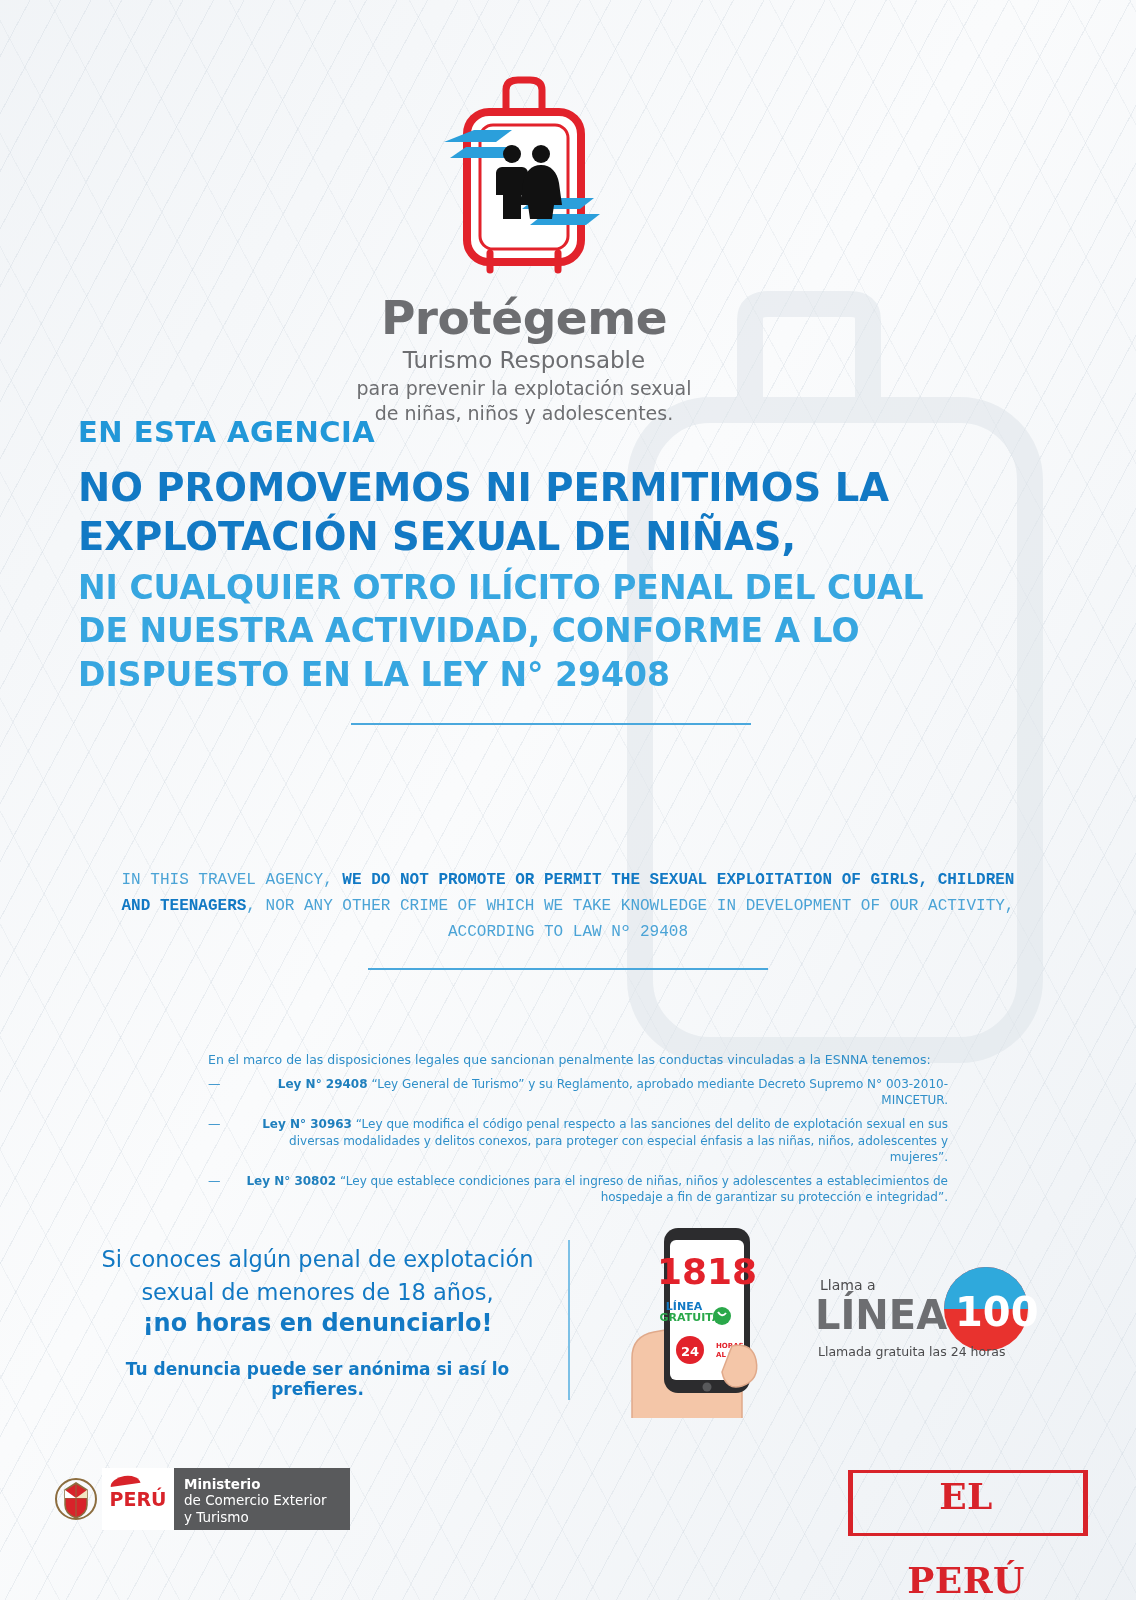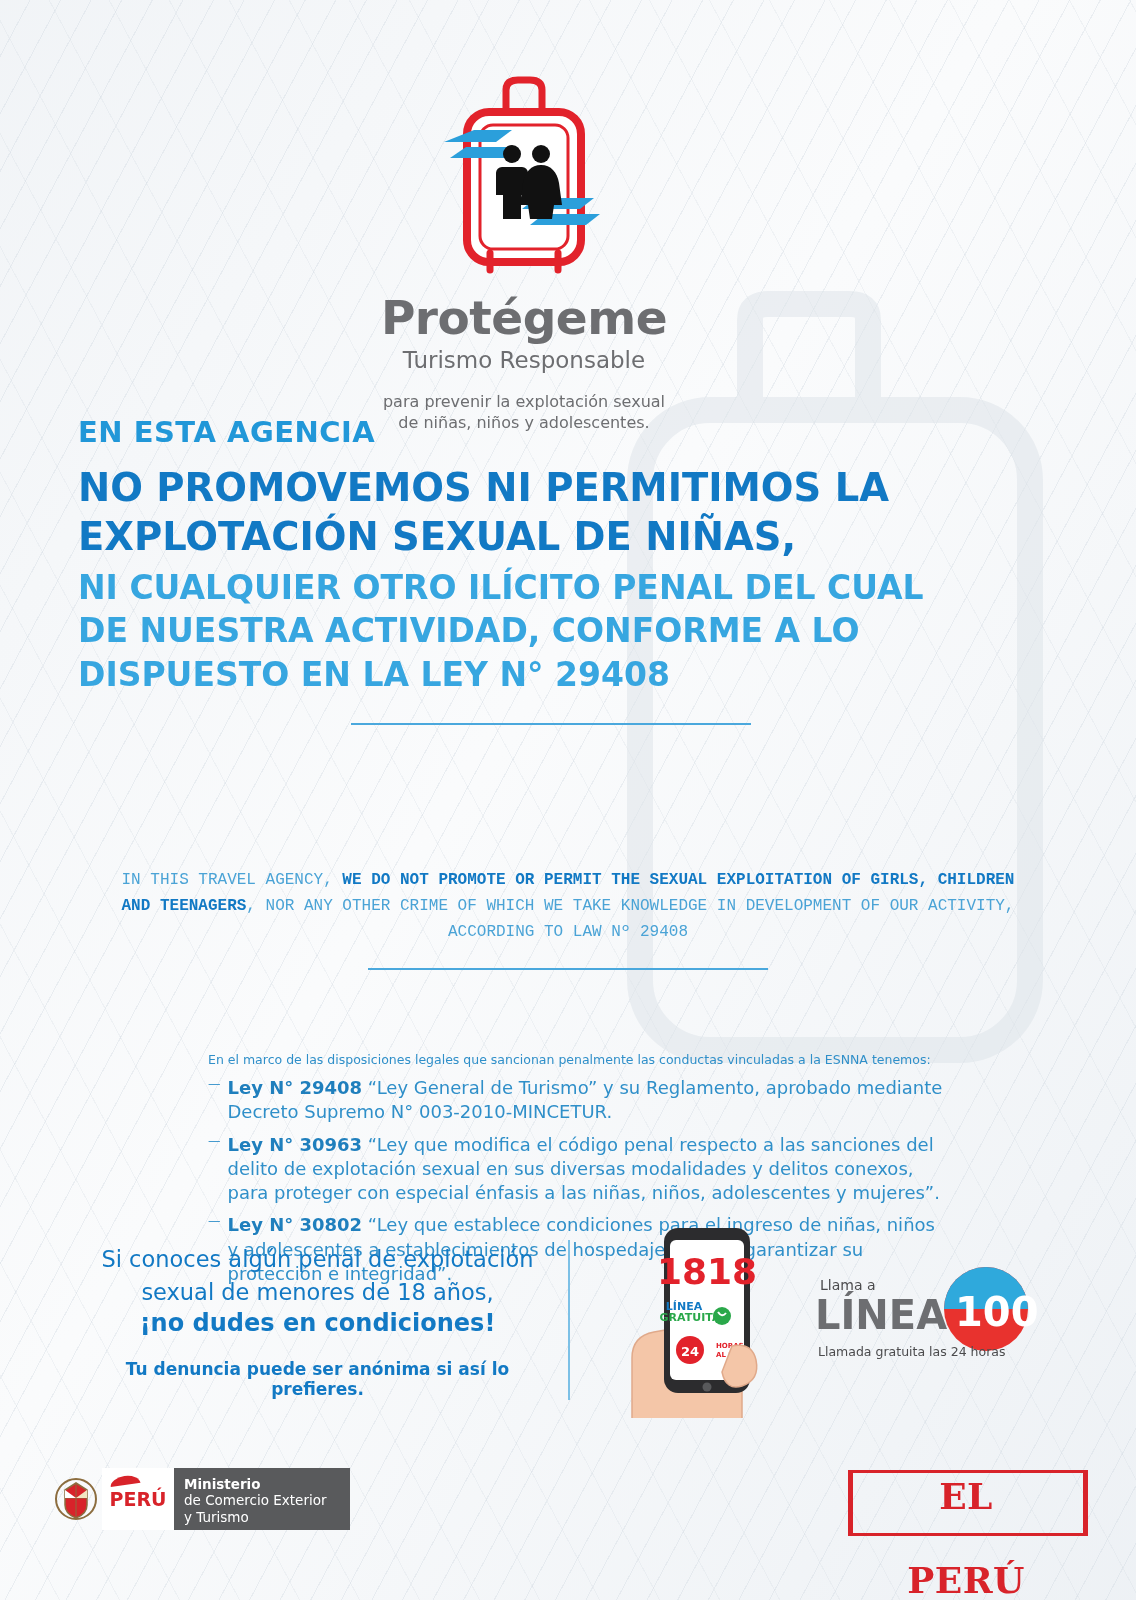--- a/index.html
+++ b/index.html
@@ -89,24 +89,24 @@
     margin-top: 6px;
   }
   .logo-sub1 {
     font-family: "DejaVu Sans", sans-serif;
     font-size: 23px;
     color: #6d6e71;
     margin-top: 2px;
   }
   .logo-sub2 {
     font-family: "DejaVu Sans", sans-serif;
-    font-size: 16px;
+    font-size: 19px;
     color: #6d6e71;
     line-height: 1.3;
-    margin-top: 19px;
+    margin-top: 3px;
   }
 
   
   .headline-block {
     position: absolute;
     top: 415px;
     left: 78px;
     width: 946px;
     text-align: left;
   }
@@ -177,23 +177,24 @@
     align-items: flex-start;
     margin-bottom: 8px;
   }
   .law-dash {
     color: #2f8fc9;
     font-size: 12.5px;
     margin-right: 7px;
     line-height: 1.35;
   }
   .law-text {
-    font-size: 18px;
+    font-size: 12px;
     line-height: 1.35;
     color: #2f8fc9;
+    text-align: right;
   }
   .law-text b {
     font-weight: bold;
     color: #1f7fbd;
   }
 
   
   .report-block {
     position: absolute;
     top: 1243px;
@@ -454,21 +455,21 @@
 
       <div class="law-item">
         <span class="law-dash">—</span>
         <span class="law-text"><b>Ley N° 30802</b><span> “Ley que establece condiciones para el ingreso de niñas, niños y adolescentes a establecimientos de hospedaje a fin de garantizar su protección e integridad”.</span></span>
       </div>
     </div>
 
     <div class="report-block">
       <div class="report-line">Si conoces algún penal de explotación</div>
       <div class="report-line">sexual de menores de 18 años,</div>
-      <div class="report-strong">¡no dudes en condiciones!</div>
+      <div class="report-strong">¡no horas en denunciarlo!</div>
       <div class="report-note">Tu denuncia puede ser anónima si así lo prefieres.</div>
     </div>
 
     <div class="v-divider"></div>
 
     <svg class="phone-art" viewBox="0 0 190 200">
 
       <g fill="#f4c6a8" stroke="#e0a98a" stroke-width="1.5">
         <path d="M20 200 L20 140 q0 -22 22 -26 l28 -5 q14 -2 14 10 l0 10 q16 -4 18 6 q14 -3 16 8 q12 -1 12 10 l0 62 q0 25 -28 25 l-54 0 q-28 0 -28 -30 z"></path>
       </g>

